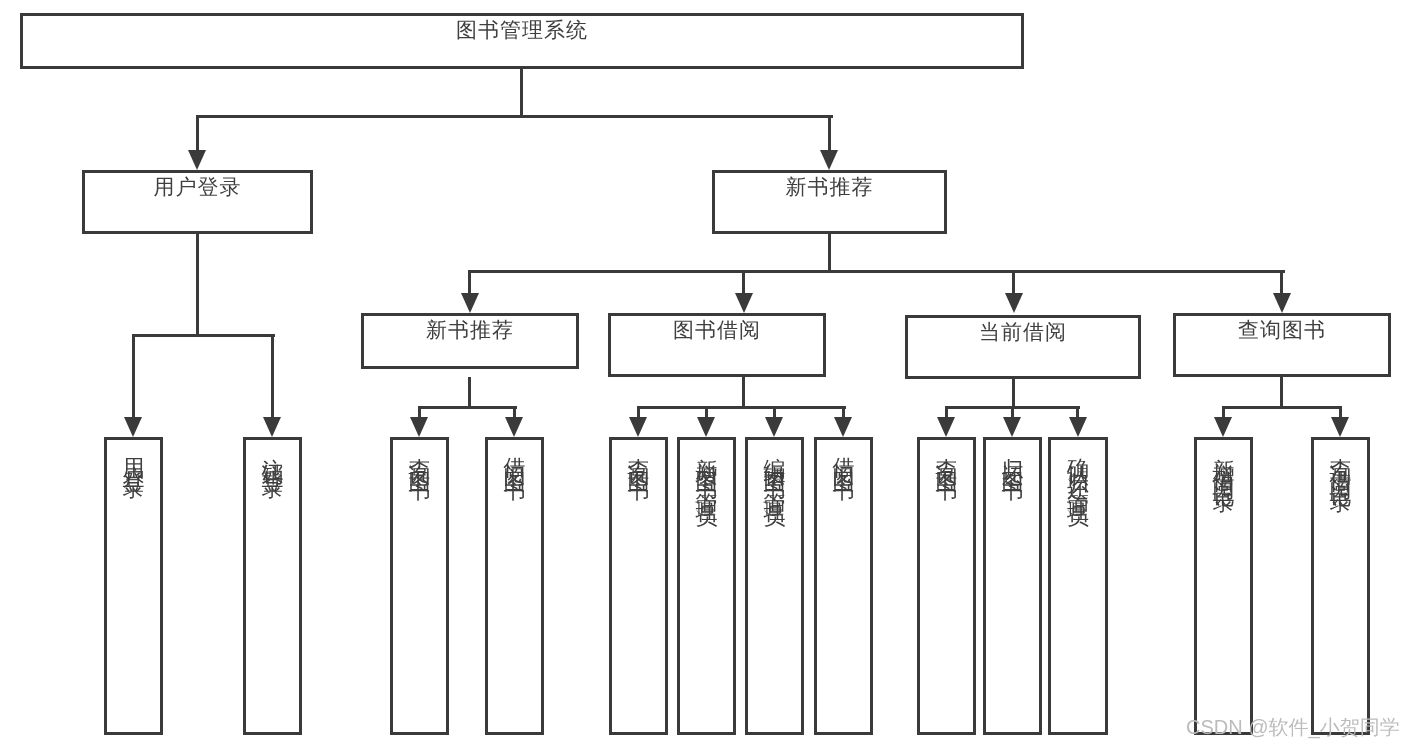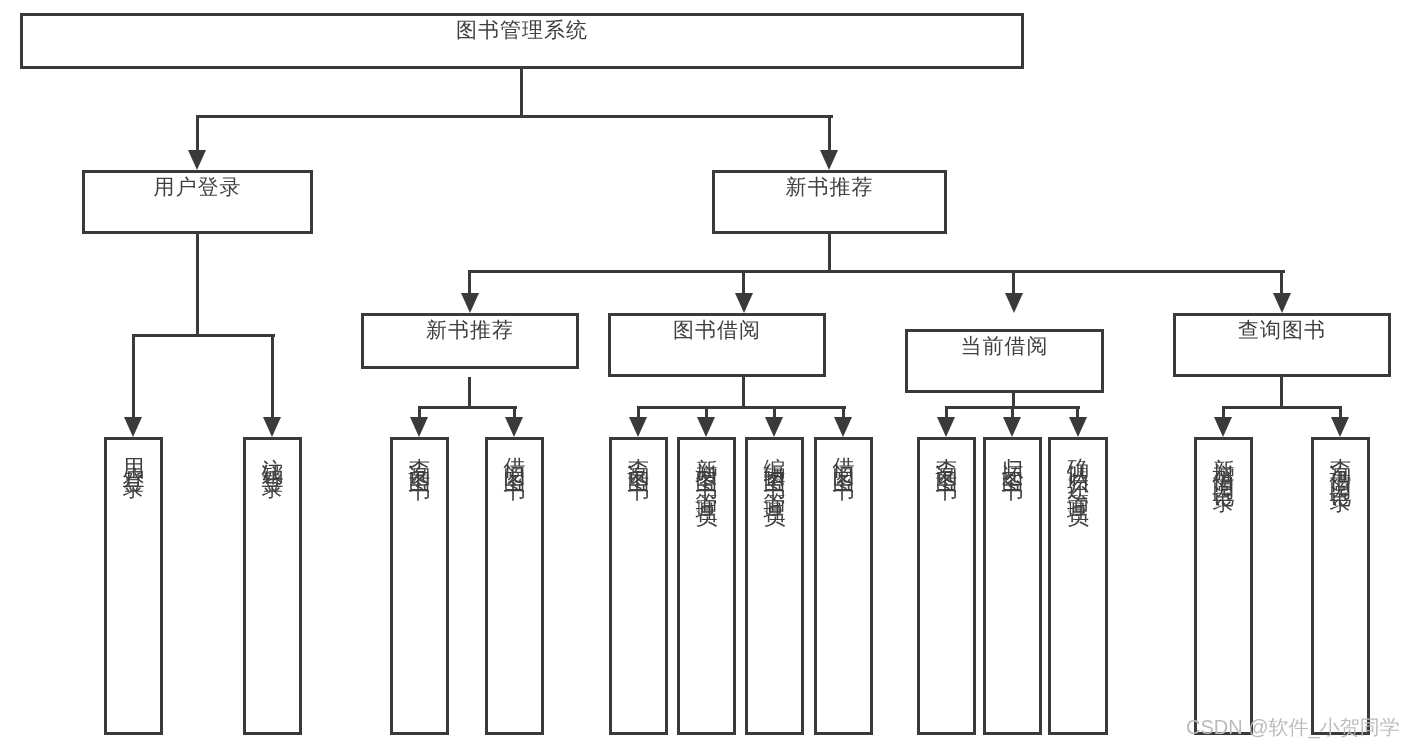--- a/index.html
+++ b/index.html
@@ -114,21 +114,21 @@
   <div class="box" style="left:712px;top:170px;width:235px;height:64px">
     <span class="hlabel">新书推荐</span>
   </div>
 
   <div class="box" style="left:361px;top:313px;width:218px;height:56px">
     <span class="hlabel">新书推荐</span>
   </div>
   <div class="box" style="left:608px;top:313px;width:218px;height:64px">
     <span class="hlabel">图书借阅</span>
   </div>
-  <div class="box" style="left:905px;top:329px;width:199px;height:64px">
+  <div class="box" style="left:905px;top:315px;width:236px;height:64px">
     <span class="hlabel">当前借阅</span>
   </div>
   <div class="box" style="left:1173px;top:313px;width:218px;height:64px">
     <span class="hlabel">查询图书</span>
   </div>
 
   <div class="box vbox" style="left:104px;top:437px;width:59px;height:298px">
     <span class="vlabel">用户登录</span>
   </div>
   <div class="box vbox" style="left:243px;top:437px;width:59px;height:298px">

